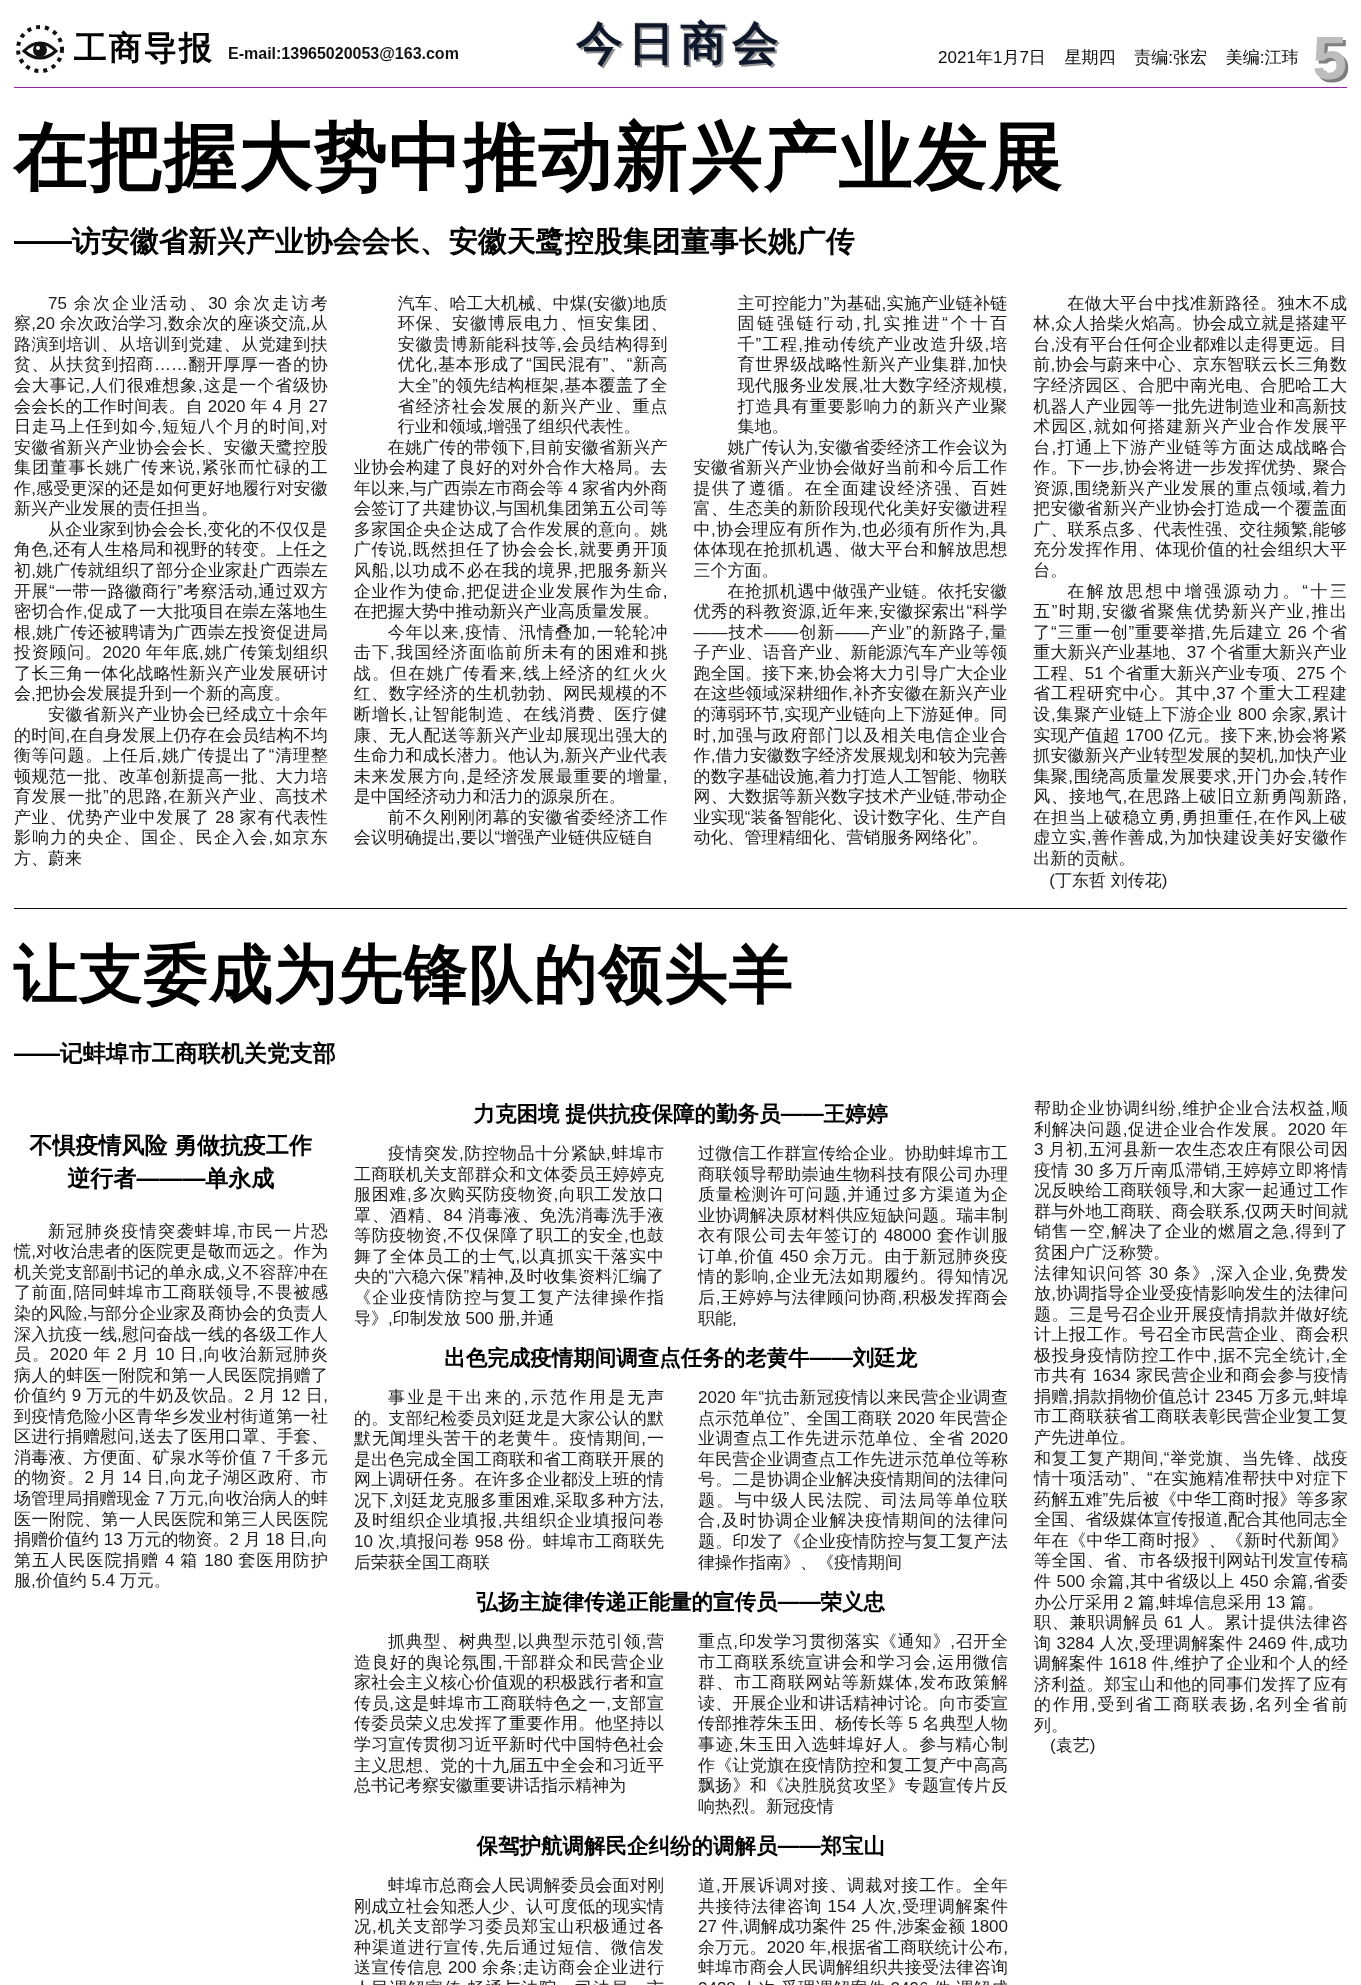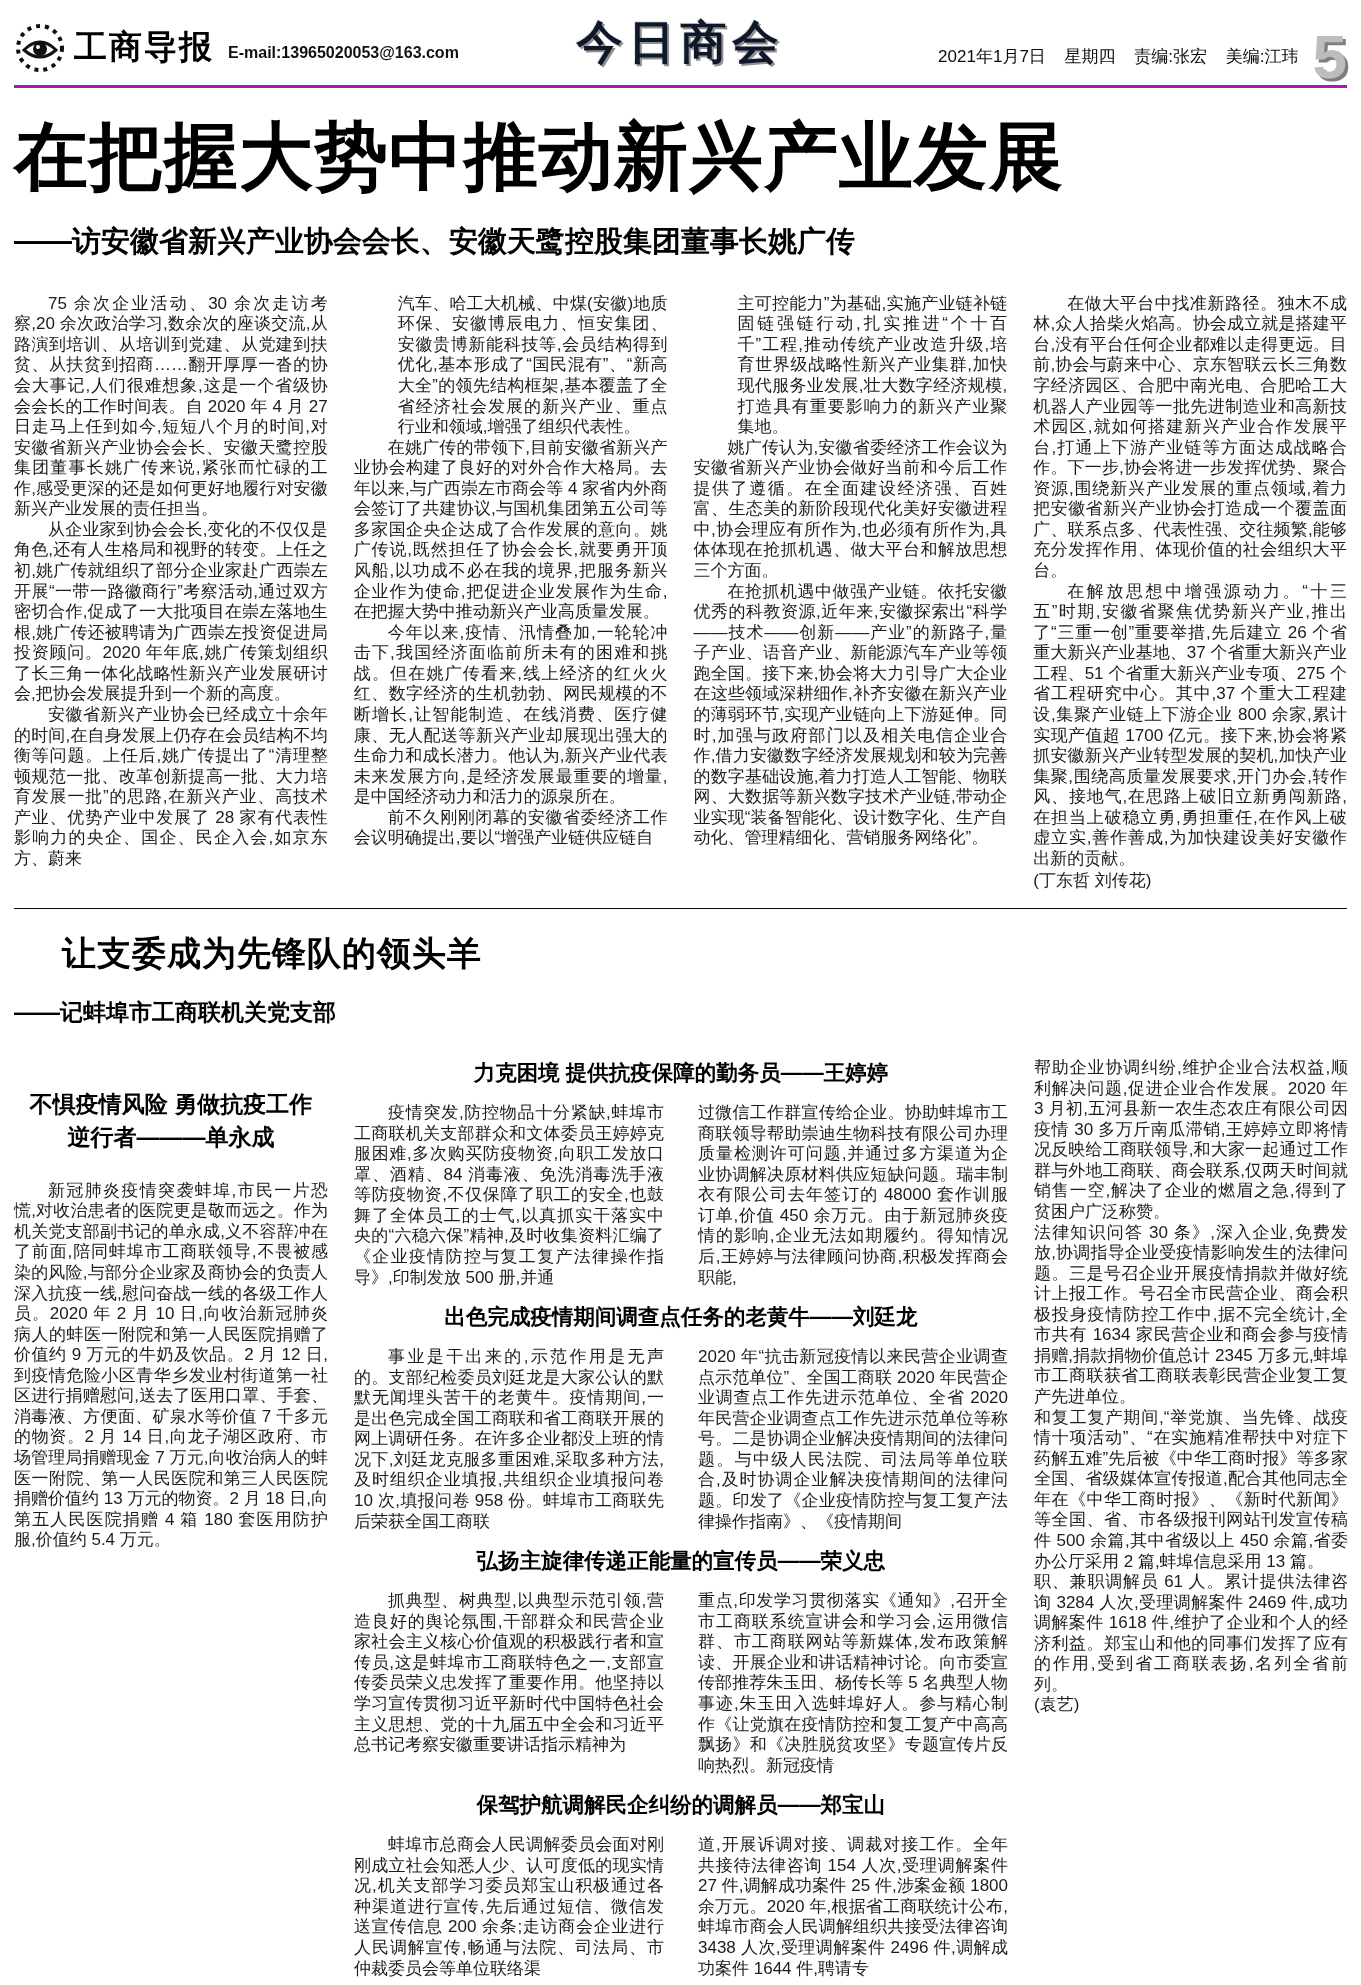--- a/index.html
+++ b/index.html
@@ -4,21 +4,21 @@
 <style>
   * { margin:0; padding:0; box-sizing:border-box; }
   html,body { background:#e9e9e9; }
   body { font-family:"Liberation Sans", sans-serif; color:#141414; }
   .page {
     position:relative; width:1361px; height:1985px; margin:0 auto;
     background:#ffffff; padding:10px 14px 18px 14px; overflow:hidden;
   }
   
   .masthead {
-    position:relative; height:78px; border-bottom:3px solid #a21caf;
+    position:relative; height:78px; border-bottom:1px solid #a21caf;
     display:flex; 
   }
   .brand-wrap { display:flex; align-items:center; gap:8px; }
   .brand { font-size:33px; font-weight:900; letter-spacing:2px; color:#000; }
   .email { font-size:16px; font-weight:700; margin-left:6px; margin-top:10px; color:#111; }
   .section-title {
     position:absolute; left:50%; top:50%; transform:translate(-50%,-58%);
     font-size:46px; font-weight:900; letter-spacing:6px;
     color:#0f172a; text-shadow:2px 2px 0 #8f8f8f, -1px -1px 0 #e6e6e6;
   }
@@ -40,25 +40,25 @@
     line-height:1.05; white-space:nowrap;
   }
   .a1-subtitle { font-size:29px; font-weight:900; margin-top:26px; color:#000; }
   .a1-body { display:flex; gap:26px; margin-top:26px; }
   .a1-body .col { flex:1 1 0; }
   .col p {
     font-size:17px; line-height:1.21; text-align:justify;
     text-indent:2em; color:#1b1b1b;
   }
   .col p.cont { text-indent:0;margin-left:44px; }
-  .byline { text-align:right; text-indent:0 !important; font-size:17px; padding-right:4px; margin-top:2px; }
+  .byline { text-align:right; text-indent:0 !important; font-size:17px; padding-right:4px; margin-top:2px;margin-left:16px; }
   .article-divider { border-top:1.5px solid #0d0d0d; margin:16px 0 0 0; }
   
   .a2-head { padding:22px 0 4px 0; }
-  .a2-headline { font-size:34px; font-weight:900; letter-spacing:1px; color:#000;margin-left:48px; }
+  .a2-headline { font-size:64px; font-weight:900; letter-spacing:1px; color:#000; }
   .a2-subtitle { font-size:23px; font-weight:900; margin-top:20px; color:#000; }
   .a2-body { display:flex; gap:26px; margin-top:22px; }
   .a2-colA { flex:0 0 314px; }
   .a2-mid  { flex:0 0 654px; }
   .a2-colD { flex:0 0 314px; }
   .a2-colA p, .a2-colD p, .mid-cols p {
     font-size:17px; line-height:1.21; text-align:justify; text-indent:2em; color:#1b1b1b;
   }
   .a2-colA p.cont, .a2-colD p.cont, .mid-cols p.cont { text-indent:0; }
   .colA-subhead {

